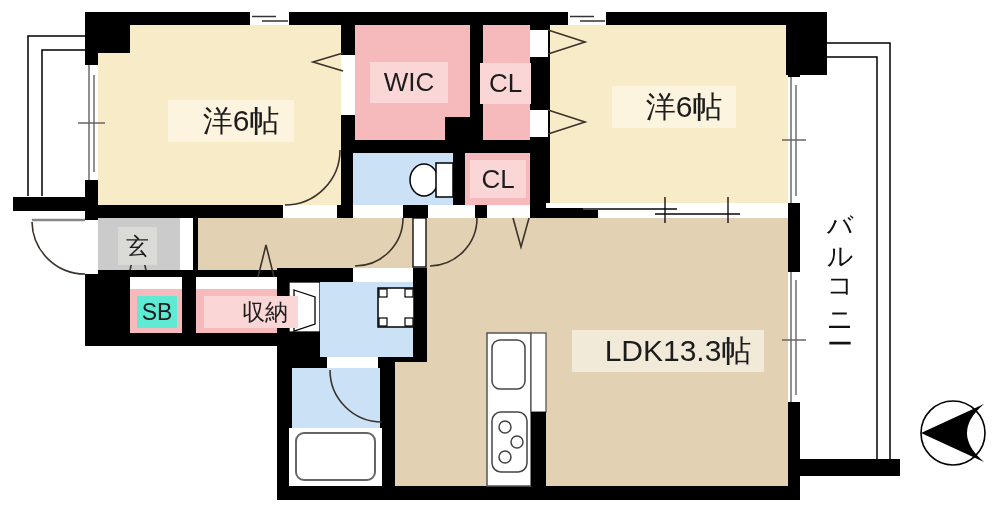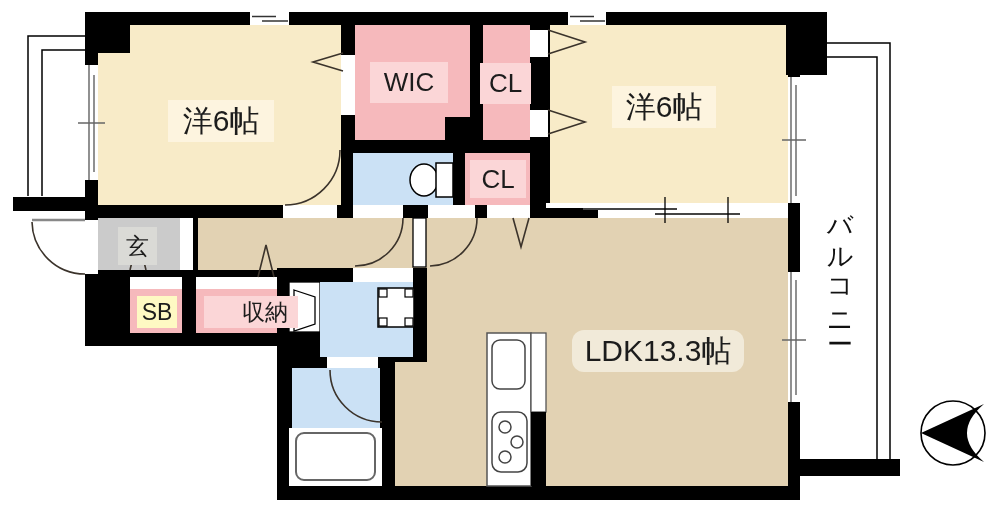--- a/index.html
+++ b/index.html
@@ -1,21 +1,21 @@
 <!DOCTYPE html>
 <html><head>
 <meta charset="utf-8">
 <style>
   html,body{margin:0;padding:0;background:#fff;}
   .plan{position:relative;width:995px;height:512px;background:#ffffff;overflow:hidden;
         font-family:"Liberation Sans","DejaVu Sans",sans-serif;}
   .plan svg{position:absolute;left:0;top:0;}
   .room-label{position:absolute;display:flex;align-items:center;justify-content:center;
               color:#1c1c1c;white-space:nowrap;}
-  .lbl-30{font-size:30px;}
+  .lbl-30{font-size:30px;padding-left:20px;}
   .lbl-26{font-size:26px;}
   .lbl-24{font-size:23px;}
   .balcony-label{position:absolute;writing-mode:vertical-rl;text-orientation:mixed;
                  font-size:26px;letter-spacing:4px;color:#111;display:flex;
                  align-items:center;justify-content:center;}
 </style>
 </head>
 <body>
 
 <div class="plan">
@@ -168,21 +168,21 @@
   </g>
 
   <g>
     <circle cx="953" cy="433" r="32" fill="#fff" stroke="#000" stroke-width="1.6"></circle>
     <path d="M921,433 L984,404 Q950,433 984,462 Z" fill="#000"></path>
   </g>
 </svg>
 
   <div class="room-label lbl-30" style="left:168px;top:100px;width:106px;height:42px;background:#fdf4df;">洋6帖</div>
   <div class="room-label lbl-30" style="left:612px;top:86px;width:104px;height:42px;background:#fdf4df;">洋6帖</div>
-  <div class="room-label lbl-30" style="left:572px;top:330px;width:172px;height:42px;background:#f1ead9;border-radius:12px;">LDK13.3帖</div>
+  <div class="room-label lbl-30" style="left:572px;top:330px;width:172px;height:42px;background:#f1ead9;">LDK13.3帖</div>
   <div class="room-label lbl-26" style="left:370px;top:62px;width:78px;height:41px;background:#fbd6d7;text-align:center;">WIC</div>
   <div class="room-label lbl-26" style="left:480px;top:63px;width:51px;height:41px;background:#fbd6d7;">CL</div>
   <div class="room-label lbl-26" style="left:470px;top:160px;width:56px;height:38px;background:#fbd6d7;">CL</div>
   <div class="room-label lbl-24" style="left:118px;top:227px;width:39px;height:38px;background:#dadad6;">玄</div>
-  <div class="room-label lbl-24" style="left:137px;top:296px;width:40px;height:32px;background:#fef9c3;">SB</div>
+  <div class="room-label lbl-24" style="left:137px;top:296px;width:40px;height:32px;background:#5eead4;">SB</div>
   <div class="room-label lbl-24" style="left:204px;top:296px;width:66px;height:32px;background:#fbd6d7;padding-left:28px;">収納</div>
   <div class="balcony-label" style="left:822px;top:158px;width:38px;height:215px;">バルコニー</div>
 </div>
 
 </body></html>

